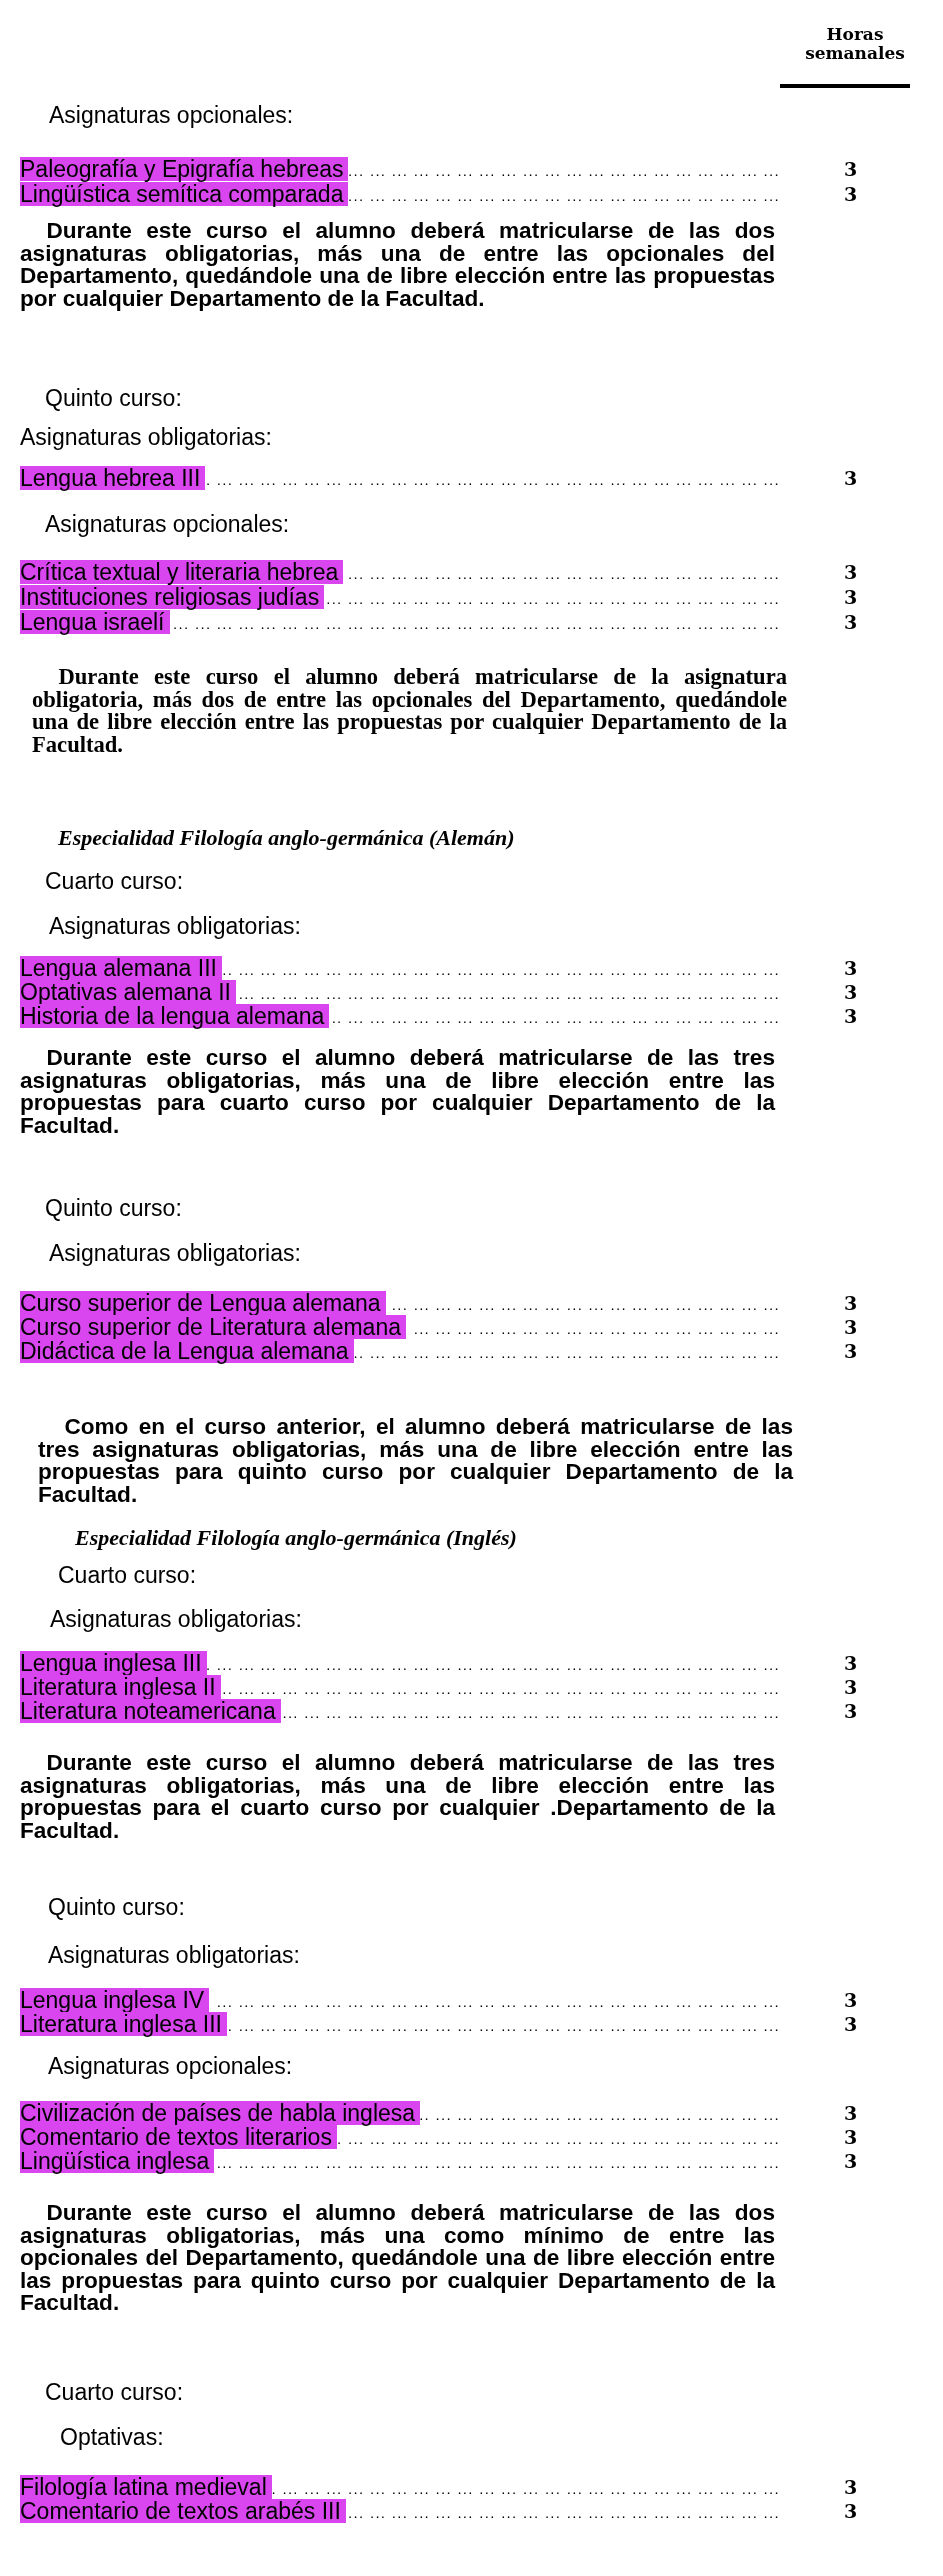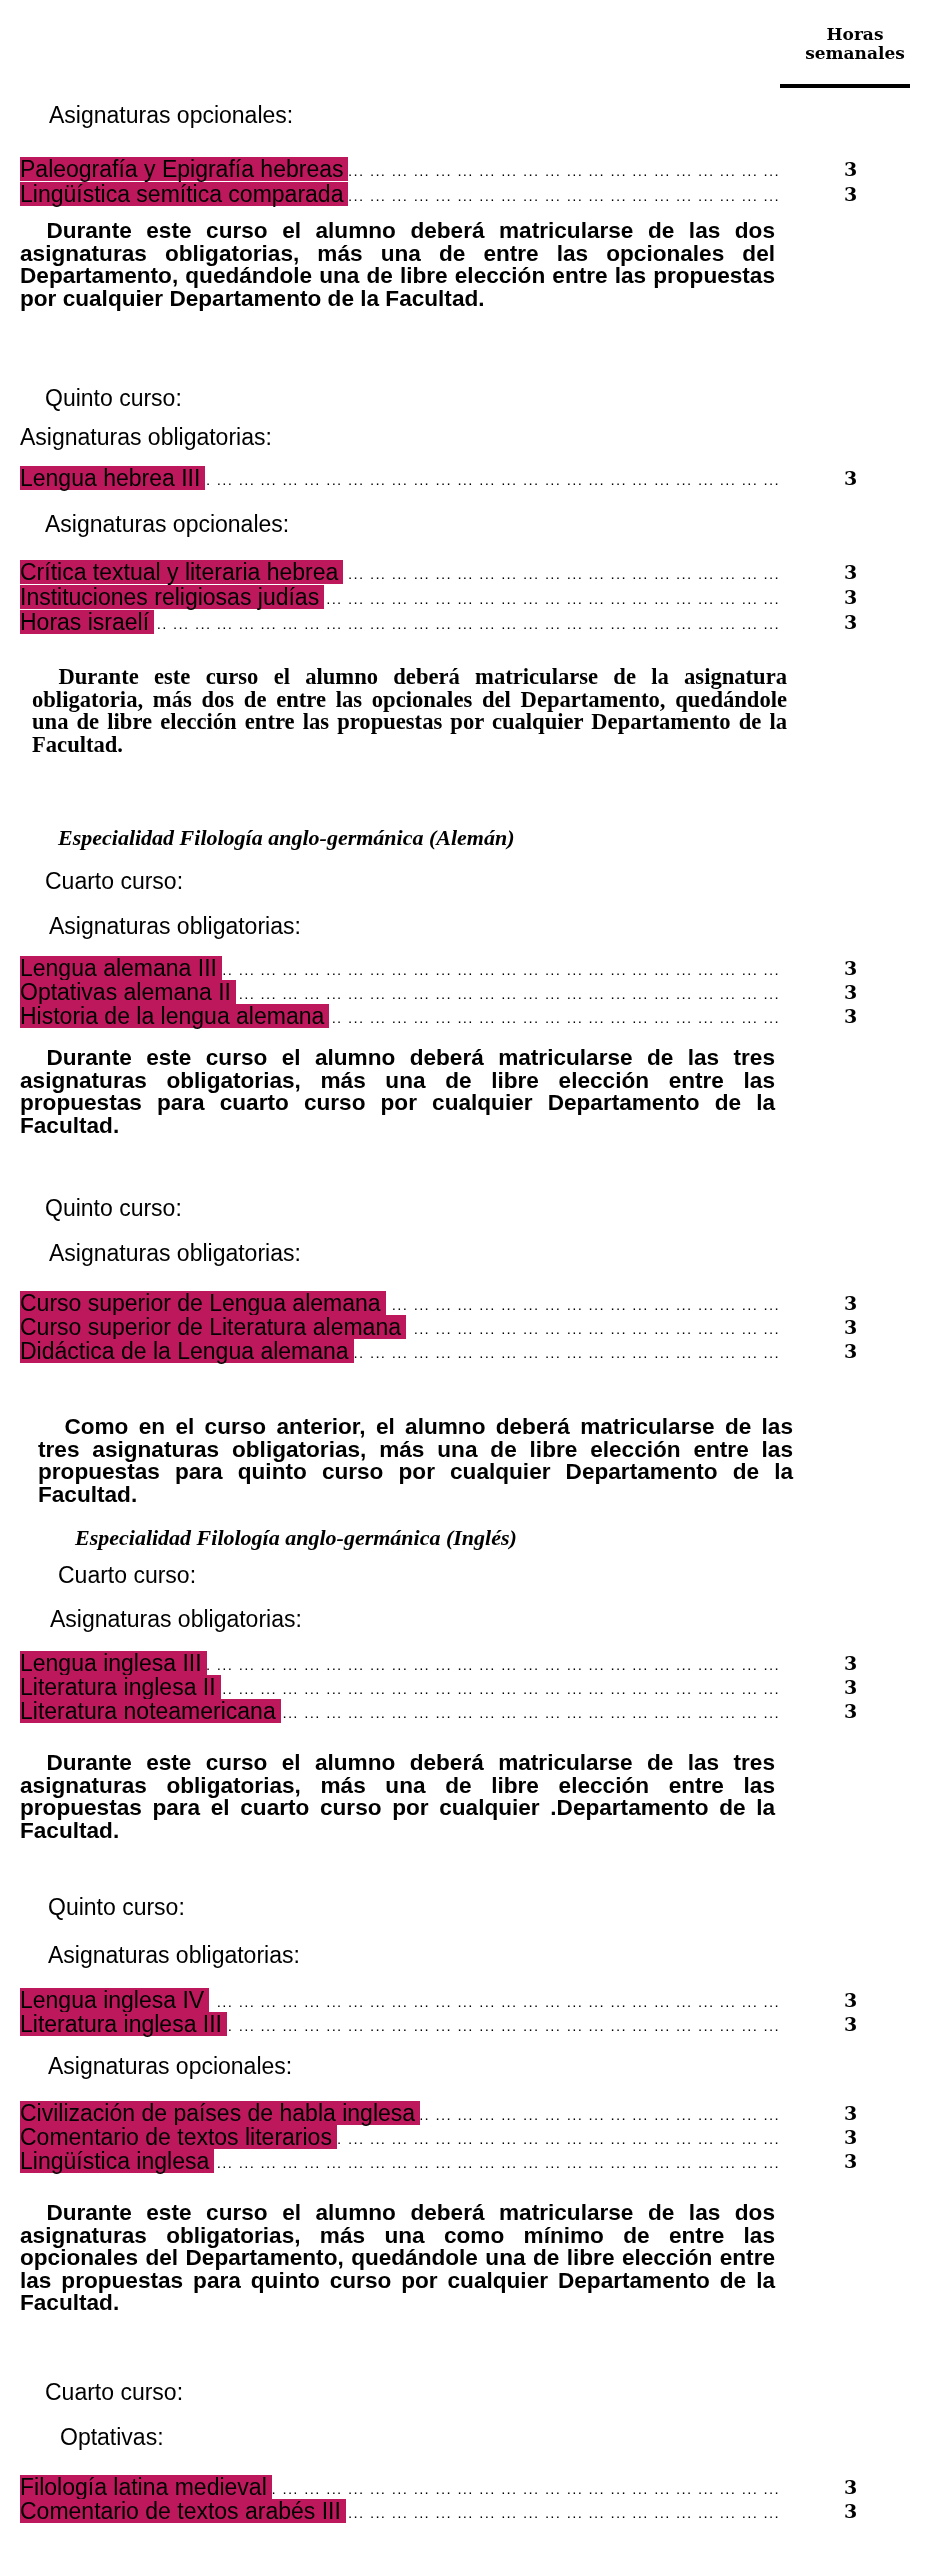--- a/index.html
+++ b/index.html
@@ -25,21 +25,21 @@
     }
     .spec {
       position: absolute; font-size: 22px; line-height: 28px; font-style: italic; font-weight: bold;
       font-family: "Liberation Serif", serif;
     }
     .row {
       position: absolute; left: 20px; width: 843px; height: 24px;
       font-size: 23px; line-height: 24px;
       font-family: "Liberation Sans", sans-serif;
     }
-    .row .name { position: absolute; left: 0; top: 0; white-space: nowrap; background: #be185d; padding-right: 5px; z-index: 2; }
+    .row .name { position: absolute; left: 0; top: 0; white-space: nowrap; background: #d946ef; padding-right: 5px; z-index: 2; }
     .row .dots {
       position: absolute; left: 0; width: 761px; top: 0; overflow: hidden; white-space: nowrap;
       letter-spacing: 1.3px; font-size: 15px; line-height: 28px; z-index: 1;
     }
     .row .hours {
       position: absolute; left: 818px; top: 0; width: 25px; text-align: center; font-weight: bold;
       font-family: "DejaVu Serif", serif; font-size: 19px;
     }
     .para {
       position: absolute; left: 20px; width: 755px;
@@ -85,21 +85,21 @@
     <span class="name">Crítica textual y literaria hebrea</span>
     <span class="hours">3</span>
   </div>
   <div class="row" style="top:585px;">
     <span class="dots">... ... ... ... ... ... ... ... ... ... ... ... ... ... ... ... ... ... ... ... ... ... ... ... ... ... ... ... ... ... ... ... ... ... ... ... ... ... ... ...</span>
     <span class="name">Instituciones religiosas judías</span>
     <span class="hours">3</span>
   </div>
   <div class="row" style="top:610px;">
     <span class="dots">... ... ... ... ... ... ... ... ... ... ... ... ... ... ... ... ... ... ... ... ... ... ... ... ... ... ... ... ... ... ... ... ... ... ... ... ... ... ... ...</span>
-    <span class="name">Horas israelí</span>
+    <span class="name">Lengua israelí</span>
     <span class="hours">3</span>
   </div>
   <p class="para" style="top:654px;margin:12px;font-family:Liberation Serif, serif;">Durante este curso el alumno deberá matricularse de la asignatura obligatoria, más dos de entre las opcionales del Departamento, quedándole una de libre elección entre las propuestas por cualquier Departamento de la Facultad.</p>
 
   <div class="spec" style="left:58px;top:824px;text-align:center;">Especialidad Filología anglo-germánica (Alemán)</div>
   <div class="label" style="left:45px;top:867px;">Cuarto curso:</div>
   <div class="label" style="left:49px;top:912px;">Asignaturas obligatorias:</div>
   <div class="row" style="top:956px;">
     <span class="dots">... ... ... ... ... ... ... ... ... ... ... ... ... ... ... ... ... ... ... ... ... ... ... ... ... ... ... ... ... ... ... ... ... ... ... ... ... ... ... ...</span>
     <span class="name">Lengua alemana III</span>

